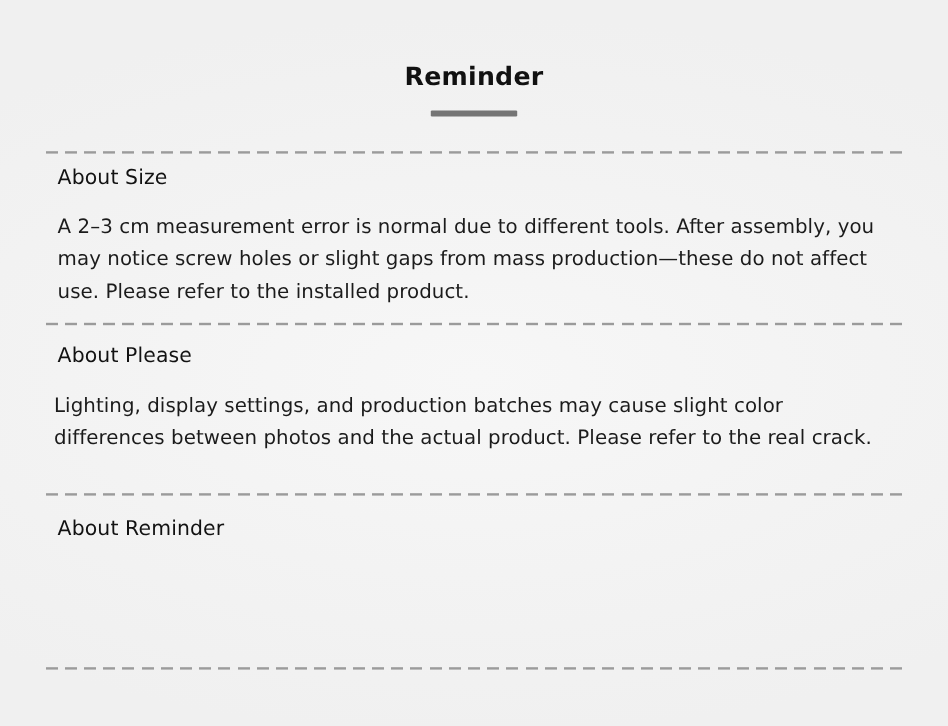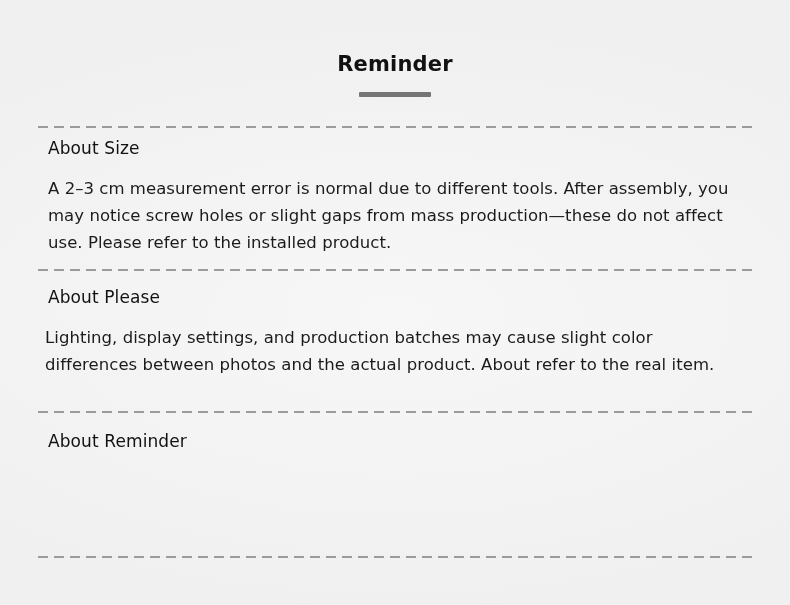--- a/index.html
+++ b/index.html
@@ -107,21 +107,21 @@
 
   <div class="section s1">
     <h2 class="section-heading">About Size</h2>
     <p class="section-body">A 2–3 cm measurement error is normal due to different tools. After assembly, you may notice screw holes or slight gaps from mass production—these do not affect use. Please refer to the installed product.</p>
   </div>
 
   <div class="divider d2"></div>
 
   <div class="section s2">
     <h2 class="section-heading">About Please</h2>
-    <p class="section-body">Lighting, display settings, and production batches may cause slight color differences between photos and the actual product. About refer to the real item.</p>
+    <p class="section-body">Lighting, display settings, and production batches may cause slight color differences between photos and the actual product. Please refer to the real crack.</p>
   </div>
 
   <div class="divider d3"></div>
 
   <div class="section s3">
     <h2 class="section-heading">About Reminder</h2>
   </div>
 
   <div class="divider d4"></div>
 

